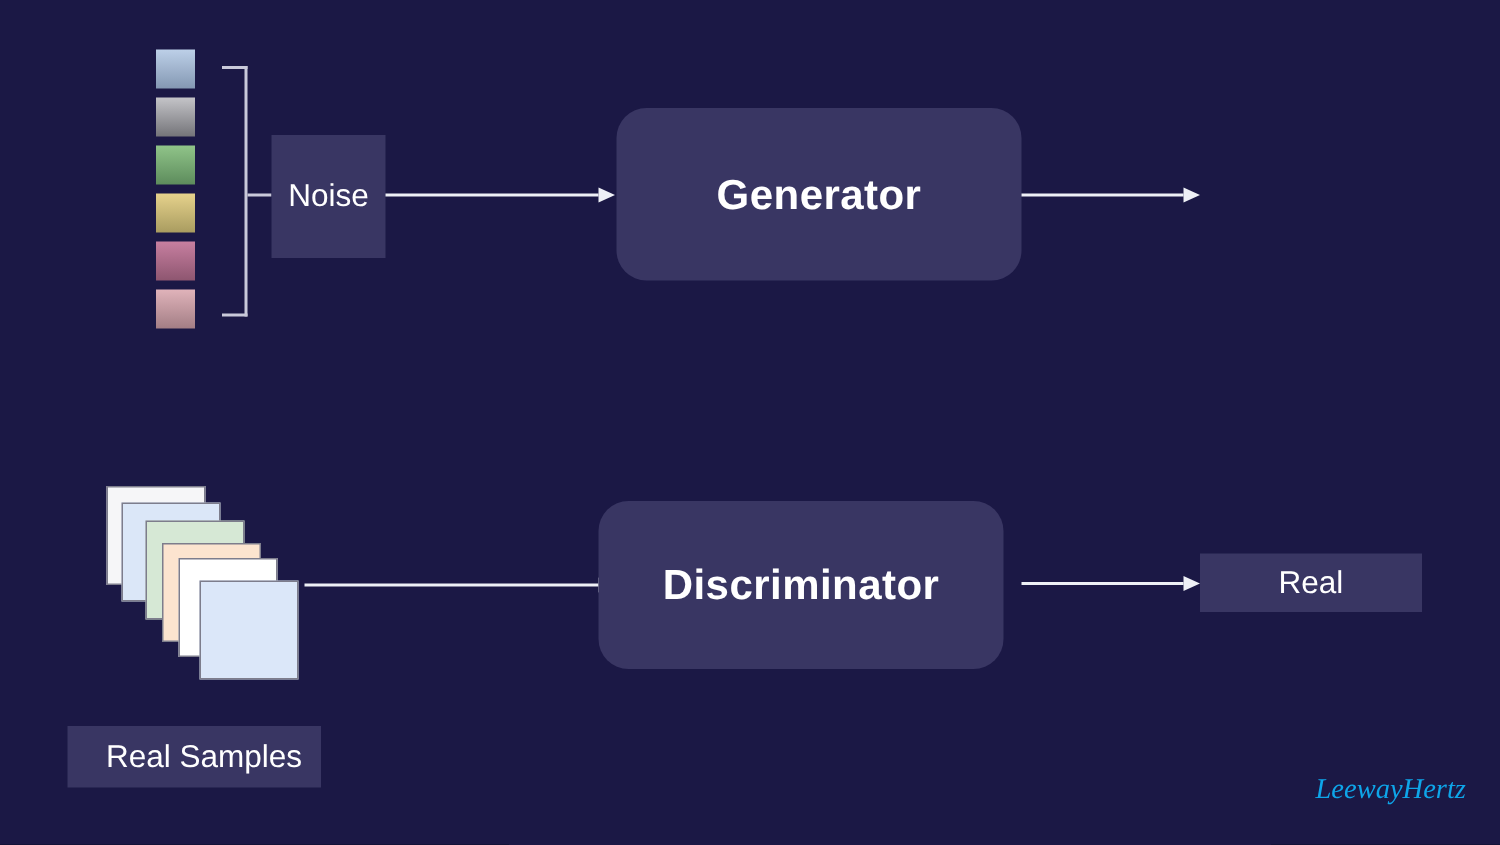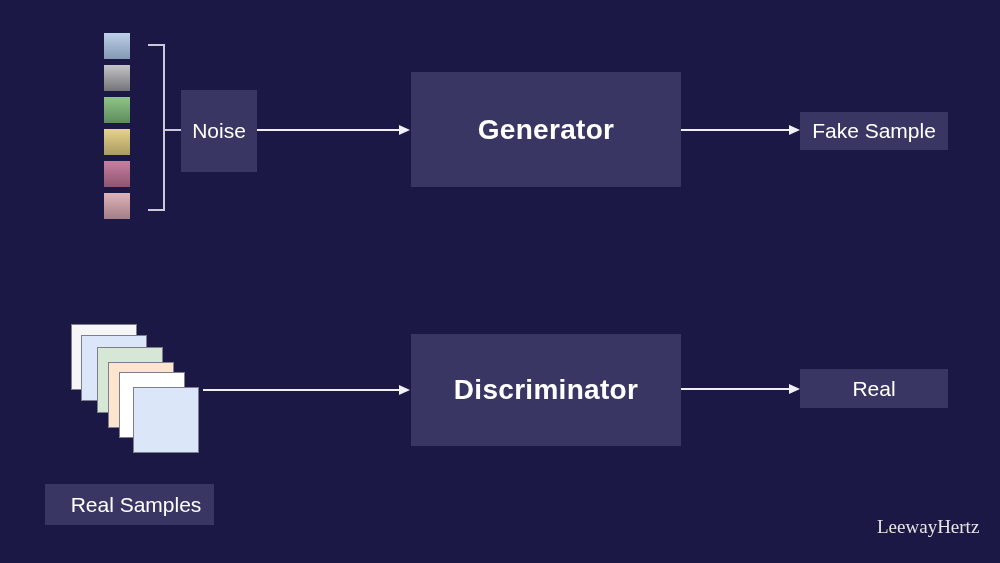--- a/index.html
+++ b/index.html
@@ -6,21 +6,21 @@
   .canvas{
     position:relative;width:1000px;height:563px;overflow:hidden;
     background:#1b1845;
     font-family:"Liberation Sans",sans-serif;
     -webkit-font-smoothing:antialiased;
   }
   .box{
     position:absolute;display:flex;align-items:center;justify-content:center;
     background:#393663;color:#ffffff;box-sizing:border-box;
   }
-  .box-title{font-weight:700;font-size:28px;letter-spacing:0.3px;}
+  .box-title{font-weight:700;font-size:28px;letter-spacing:0.3px;border-radius:20px;}
   .box-label{font-weight:400;font-size:21px;}
   .vec{position:absolute;width:26px;height:26px;}
   .stack-sq{position:absolute;width:66px;height:66px;border:1.5px solid #7d7d8c;box-sizing:border-box;}
   .line{position:absolute;height:2px;background:#eef0f6;}
   .arrowhead{
     position:absolute;width:0;height:0;
     border-top:5px solid transparent;border-bottom:5px solid transparent;
     border-left:11px solid #eef0f6;
   }
   .bracket{
@@ -56,45 +56,42 @@
   <div class="line" style="left: 257px; top: 129px; width: 142px; background-color: rgb(238, 240, 246);"></div>
   <div class="arrowhead" style="left: 399px; top: 125px; border-left-color: rgb(238, 240, 246);"></div>
 
   <div class="box box-title" style="left: 411px; top: 72px; width: 270px; height: 115px; background-color: rgb(57, 54, 99);">
     <span>Generator</span>
   </div>
 
   <div class="line" style="left: 681px; top: 129px; width: 108px; background-color: rgb(238, 240, 246);"></div>
   <div class="arrowhead" style="left: 789px; top: 125px; border-left-color: rgb(238, 240, 246);"></div>
 
-  <div class="box box-label" style="left: 800px; top: 112px; width: 148px; height: 38px; background-color: rgb(57, 54, 99);">
-    <span>Fake Sample</span>
-  </div>
 
 
   <div class="stack-sq" style="left: 71px; top: 324px; background: rgb(246, 246, 248);"></div>
   <div class="stack-sq" style="left: 81px; top: 335px; background: rgb(219, 231, 248);"></div>
   <div class="stack-sq" style="left: 97px; top: 347px; background: rgb(214, 232, 213);"></div>
   <div class="stack-sq" style="left: 108px; top: 362px; background: rgb(252, 228, 207);"></div>
   <div class="stack-sq" style="left: 119px; top: 372px; background: rgb(255, 255, 255);"></div>
   <div class="stack-sq" style="left: 133px; top: 387px; background: rgb(219, 231, 249);"></div>
 
   <div class="line" style="left: 203px; top: 389px; width: 196px; background-color: rgb(238, 240, 246);"></div>
   <div class="arrowhead" style="left: 399px; top: 385px; border-left-color: rgb(238, 240, 246);"></div>
 
-  <div class="box box-title" style="left: 411px; top: 334px; width: 270px; height: 112px; background-color: rgb(57, 54, 99);">
+  <div class="box box-title" style="left: 399px; top: 334px; width: 270px; height: 112px; background-color: rgb(57, 54, 99);">
     <span>Discriminator</span>
   </div>
 
   <div class="line" style="left: 681px; top: 388px; width: 108px; background-color: rgb(238, 240, 246);"></div>
   <div class="arrowhead" style="left: 789px; top: 384px; border-left-color: rgb(238, 240, 246);"></div>
 
   <div class="box box-label" style="left: 800px; top: 369px; width: 148px; height: 39px; background-color: rgb(57, 54, 99); text-align: right;">
     <span>Real</span>
   </div>
 
   <div class="box box-label" style="left: 45px; top: 484px; width: 169px; height: 41px; background-color: rgb(57, 54, 99); padding-left: 13px;">
     <span>Real Samples</span>
   </div>
 
-  <div class="watermark" style="color: #e5e5e5;">LeewayHertz</div>
+  <div class="watermark" style="color: #0ea5e9; font-style: italic;">LeewayHertz</div>
 
 </div>
 
 </body></html>

